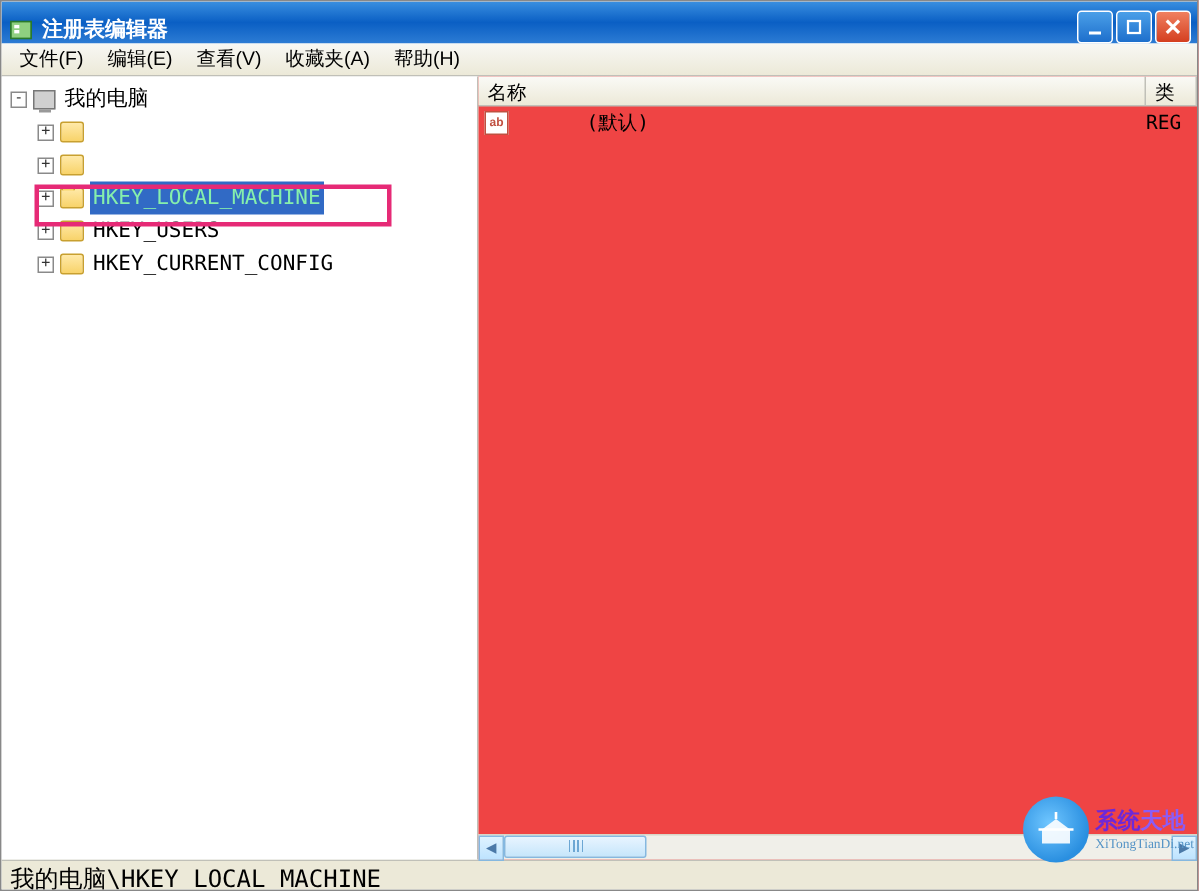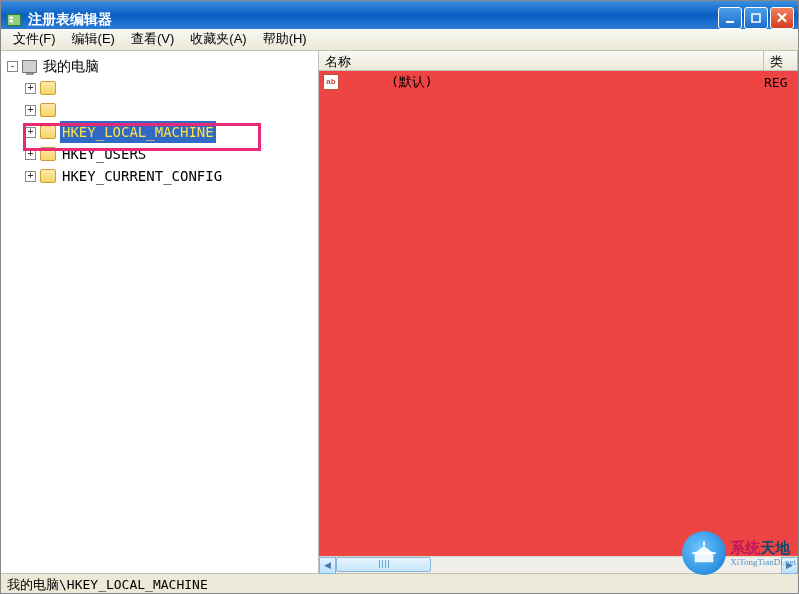--- a/index.html
+++ b/index.html
@@ -165,21 +165,21 @@
   content: "";
   width: 10px;
   height: 8px;
   background: repeating-linear-gradient(to right, #6da7d4 0, #6da7d4 1px, transparent 1px, transparent 3px);
 }
 .statusbar {
   height: 20px;
   background: #ece9d8;
   border-top: 1px solid #c0c0b8;
   padding: 2px 6px;
-  font-size: 13px;
+  font-size: 16px;
   font-family: "SimSun", monospace;
 }
 .tree-node {
   white-space: nowrap;
   font-family: "SimSun", monospace;
   font-size: 14px;
   line-height: 22px;
 }
 .tree-row {
   display: flex;
@@ -237,21 +237,21 @@
   background: #999;
 }
 .tree-children {
   padding-left: 18px;
 }
 .tree-label {
   padding: 0 2px;
 }
 .tree-label.selected {
   background: #316ac5;
-  color: #fde047;
+  color: #86efac;
 }
 .highlight-box {
   position: absolute;
   border: 3px solid #e62a76;
   pointer-events: none;
   z-index: 50;
 }
 .watermark {
   position: absolute;
   right: 2px;
@@ -275,22 +275,22 @@
 .watermark .wm-text {
   display: flex;
   flex-direction: column;
   line-height: 1.2;
 }
 .watermark .wm-brand {
   font-size: 15px;
   font-weight: bold;
   font-family: "Microsoft YaHei", sans-serif;
 }
-.watermark .wm-brand .b1 { color: #be185d; }
-.watermark .wm-brand .b2 { color: #0c4a6e; }
+.watermark .wm-brand .b1 { color: #6d28d9; }
+.watermark .wm-brand .b2 { color: #8b5cf6; }
 .watermark .wm-url {
   font-size: 9px;
   color: #5594c6;
   font-family: Liberation Serif, serif;
 }
 </style>
 </head>
 <body>
 
 <div class="titlebar">

